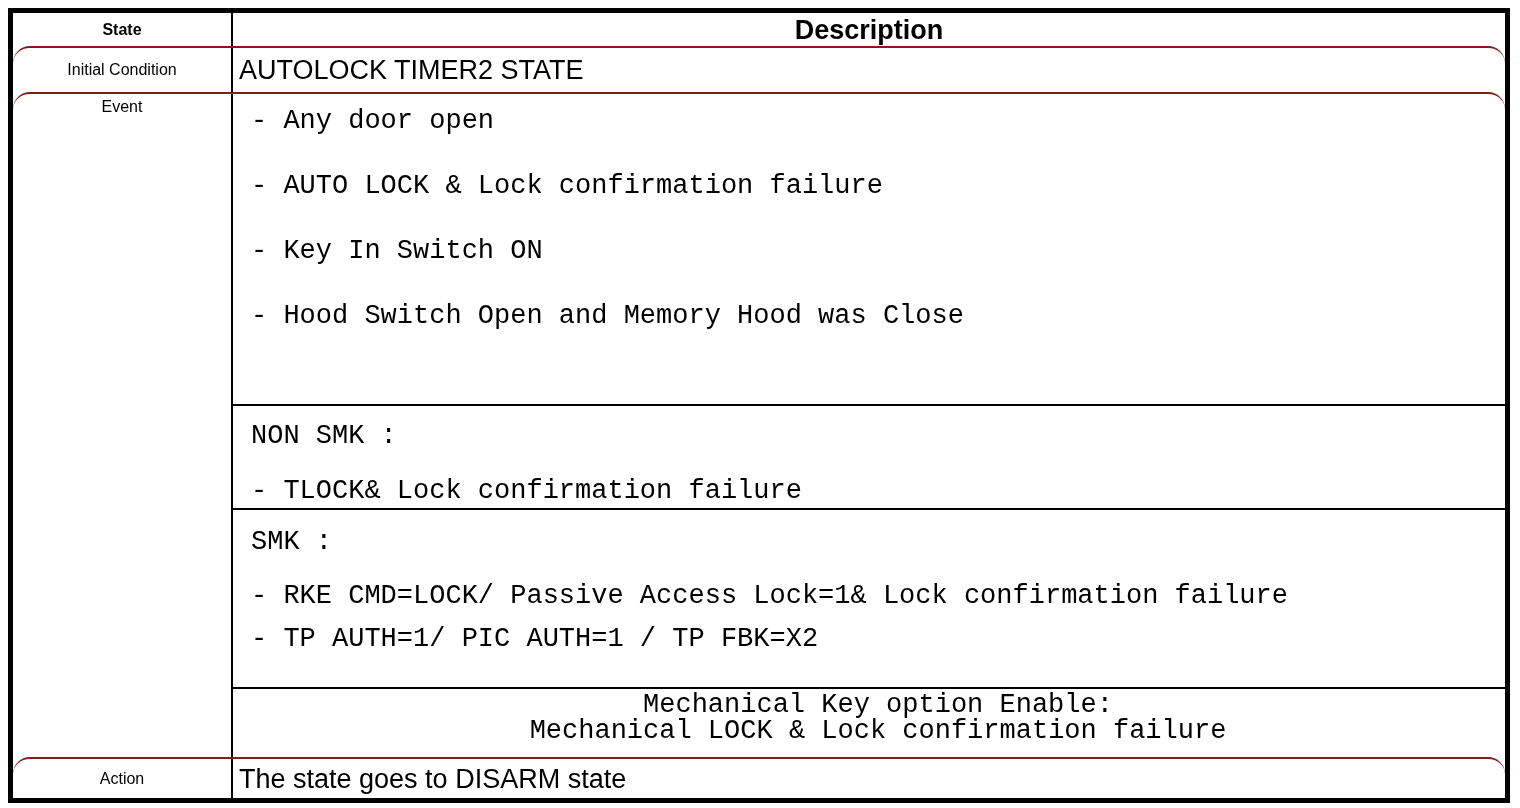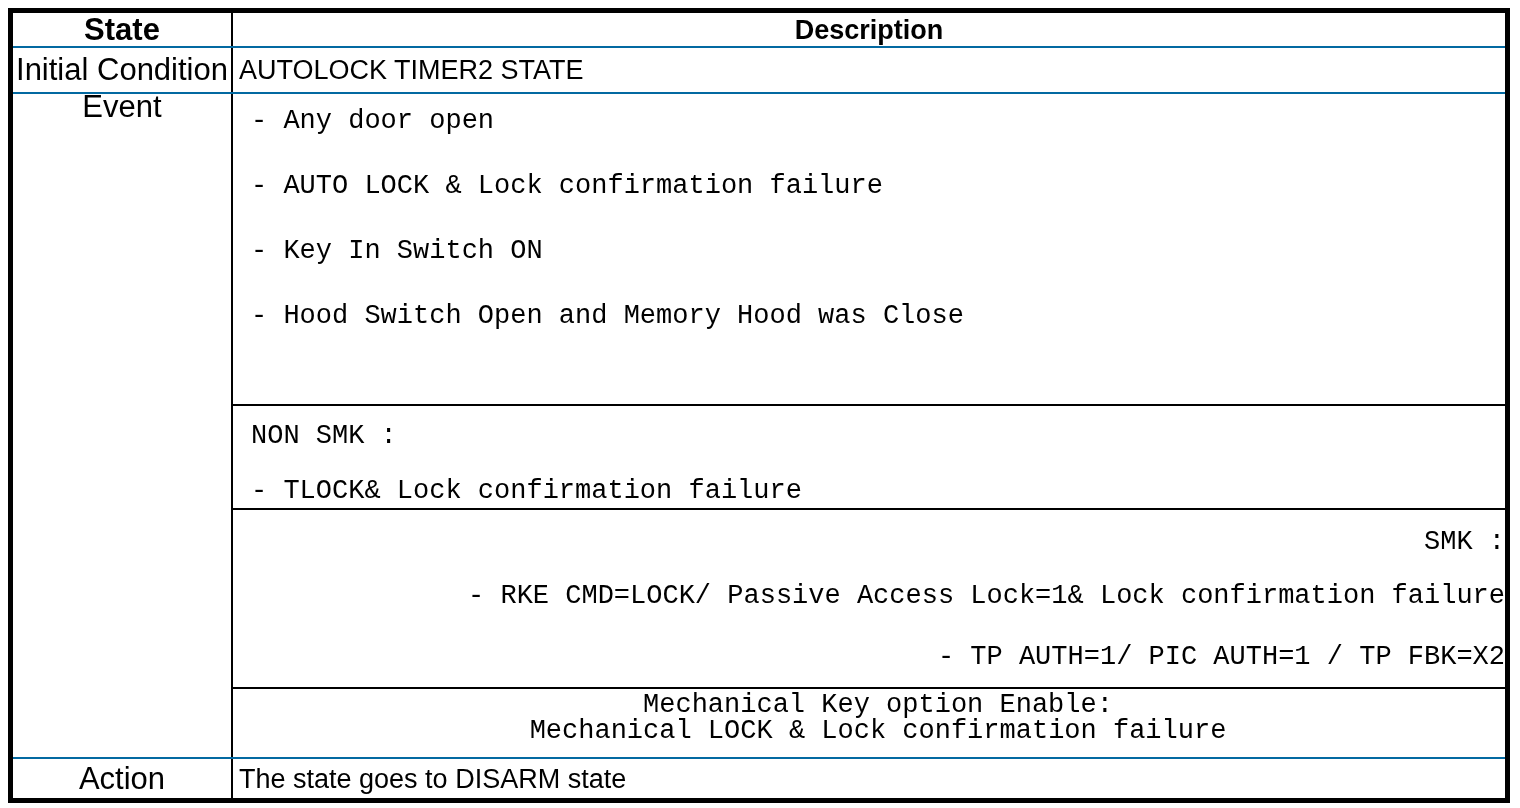--- a/index.html
+++ b/index.html
@@ -23,30 +23,30 @@
     background: #ffffff;
     display: flex;
     flex-direction: column;
   }
   .t-row {
     display: flex;
     flex-direction: row;
     box-sizing: border-box;
     flex: 0 0 auto;
   }
-  .t-row + .t-row { border-top: 2px solid #0369a1; }
+  .t-row + .t-row { border-top: 2px solid #7f1d1d; border-radius: 17px; }
   .state-col {
     flex: 0 0 220px;
     width: 220px;
     border-right: 2px solid #000000;
     box-sizing: border-box;
     display: flex;
     justify-content: center;
     align-items: center;
-    font-size: 31px;
+    font-size: 16px;
     line-height: 26px;
     text-align: center;
   }
   .desc-col {
     flex: 1 1 auto;
     box-sizing: border-box;
     padding-left: 6px;
     font-size: 27px;
     line-height: 26px;
   }
@@ -70,23 +70,23 @@
   .section {
     box-sizing: border-box;
     padding-left: 18px;
     font-family: Liberation Mono, monospace;
   }
   .section + .section { border-top: 2px solid #000000; }
   .sec-general { height: 311px; padding-top: 14px; }
   .sec-general .line { margin-bottom: 39px; }
   .sec-nonsmk { height: 104px; padding-top: 17px; }
   .sec-nonsmk .line-head { margin-bottom: 29px; }
-  .sec-smk { height: 180px; padding-top: 19px; text-align: right; }
+  .sec-smk { height: 180px; padding-top: 19px; }
   .sec-smk .line-head { margin-bottom: 28px; }
-  .sec-smk .line-mid { margin-bottom: 35px; }
+  .sec-smk .line-mid { margin-bottom: 17px; }
   .sec-mech { height: 70px; padding-top: 3px; text-align: center; }
   .action-row { height: 42px; }
   .action-row .desc-col { display: flex; align-items: center; }
   .line { line-height: 26px; }
 </style>
 </head>
 <body>
 
 <div class="table-wrap">
 

